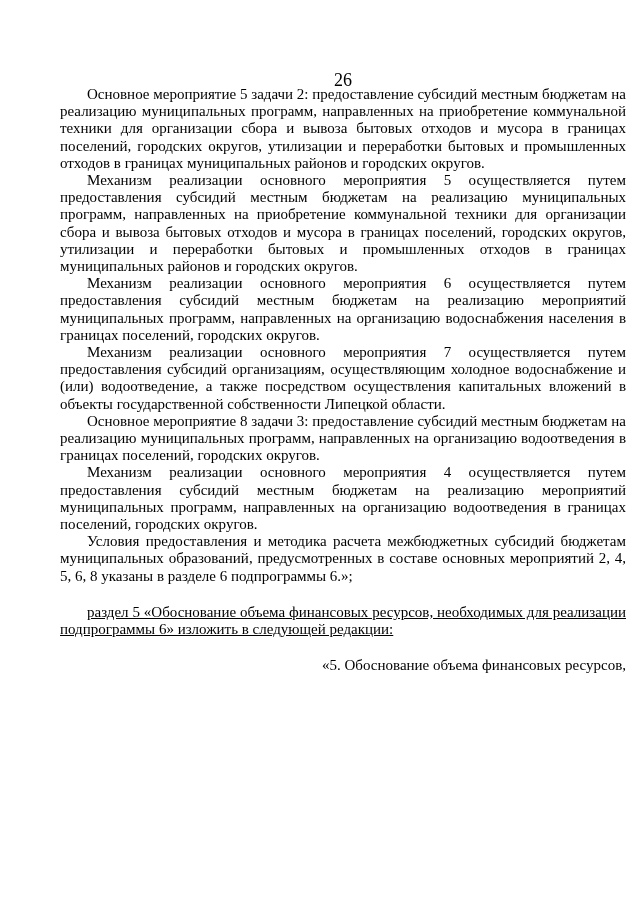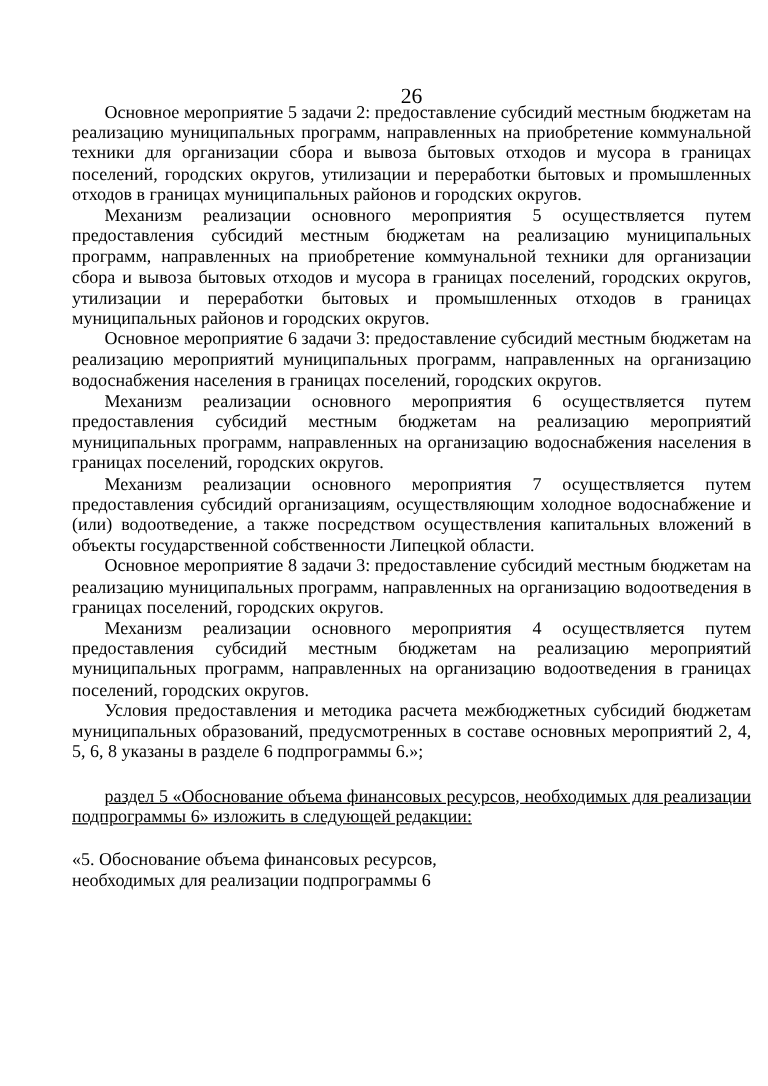--- a/index.html
+++ b/index.html
@@ -38,54 +38,52 @@
     margin: 0;
     text-align: justify;
     text-indent: 27px;
   }
   .content p.gap-before {
     margin-top: 19px;
     text-decoration: underline;
   }
   .centered-heading {
     margin-top: 19px;
-    text-align: left;
+    text-align: right;
   }
   .centered-heading div {
     text-indent: 0;
   }
 </style>
 </head>
 <body>
 
 <div class="page">
 
   <div class="page-number">26</div>
 
   <div class="content">
 
     <p>Основное мероприятие 5 задачи 2: предоставление субсидий местным бюджетам на реализацию муниципальных программ, направленных на приобретение коммунальной техники для организации сбора и вывоза бытовых отходов и мусора в границах поселений, городских округов, утилизации и переработки бытовых и промышленных отходов в границах муниципальных районов и городских округов.</p>
 
     <p>Механизм реализации основного мероприятия 5 осуществляется путем предоставления субсидий местным бюджетам на реализацию муниципальных программ, направленных на приобретение коммунальной техники для организации сбора и вывоза бытовых отходов и мусора в границах поселений, городских округов, утилизации и переработки бытовых и промышленных отходов в границах муниципальных районов и городских округов.</p>
 
-    <p>Основное мероприятие 6 задачи 3: предоставление субсидий местным бюджетам на реализацию мероприятий муниципальных программ, направленных на организацию водоснабжения населения в границах поселений, городских округов.</p>
 
     <p>Механизм реализации основного мероприятия 6 осуществляется путем предоставления субсидий местным бюджетам на реализацию мероприятий муниципальных программ, направленных на организацию водоснабжения населения в границах поселений, городских округов.</p>
 
 
     <p>Механизм реализации основного мероприятия 7 осуществляется путем предоставления субсидий организациям, осуществляющим холодное водоснабжение и (или) водоотведение, а также посредством осуществления капитальных вложений в объекты государственной собственности Липецкой области.</p>
 
     <p>Основное мероприятие 8 задачи 3: предоставление субсидий местным бюджетам на реализацию муниципальных программ, направленных на организацию водоотведения в границах поселений, городских округов.</p>
 
     <p>Механизм реализации основного мероприятия 4 осуществляется путем предоставления субсидий местным бюджетам на реализацию мероприятий муниципальных программ, направленных на организацию водоотведения в границах поселений, городских округов.</p>
 
     <p>Условия предоставления и методика расчета межбюджетных субсидий бюджетам муниципальных образований, предусмотренных в составе основных мероприятий 2, 4, 5, 6, 8 указаны в разделе 6 подпрограммы 6.»;</p>
 
     <p class="gap-before">раздел 5 «Обоснование объема финансовых ресурсов, необходимых для реализации подпрограммы 6» изложить в следующей редакции:</p>
 
     <div class="centered-heading">
       <div>«5. Обоснование объема финансовых ресурсов,</div>
-      <div>необходимых для реализации подпрограммы 6</div>
     </div>
 
   </div>
 
 </div>
 
 </body></html>

